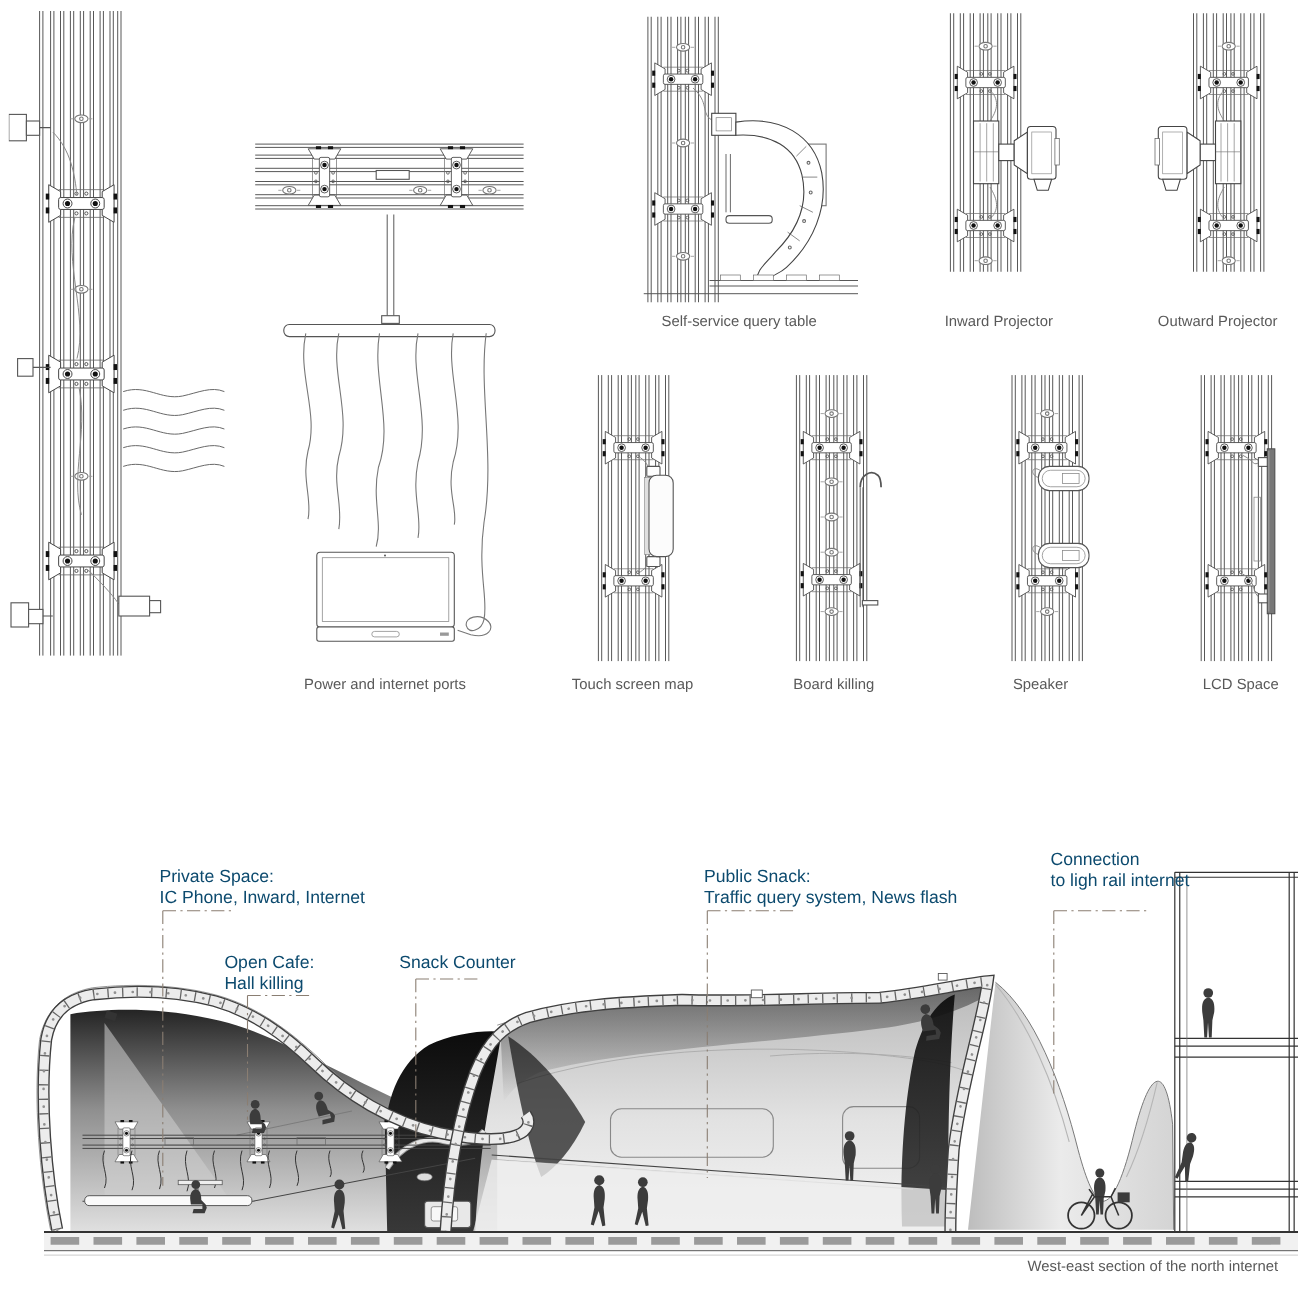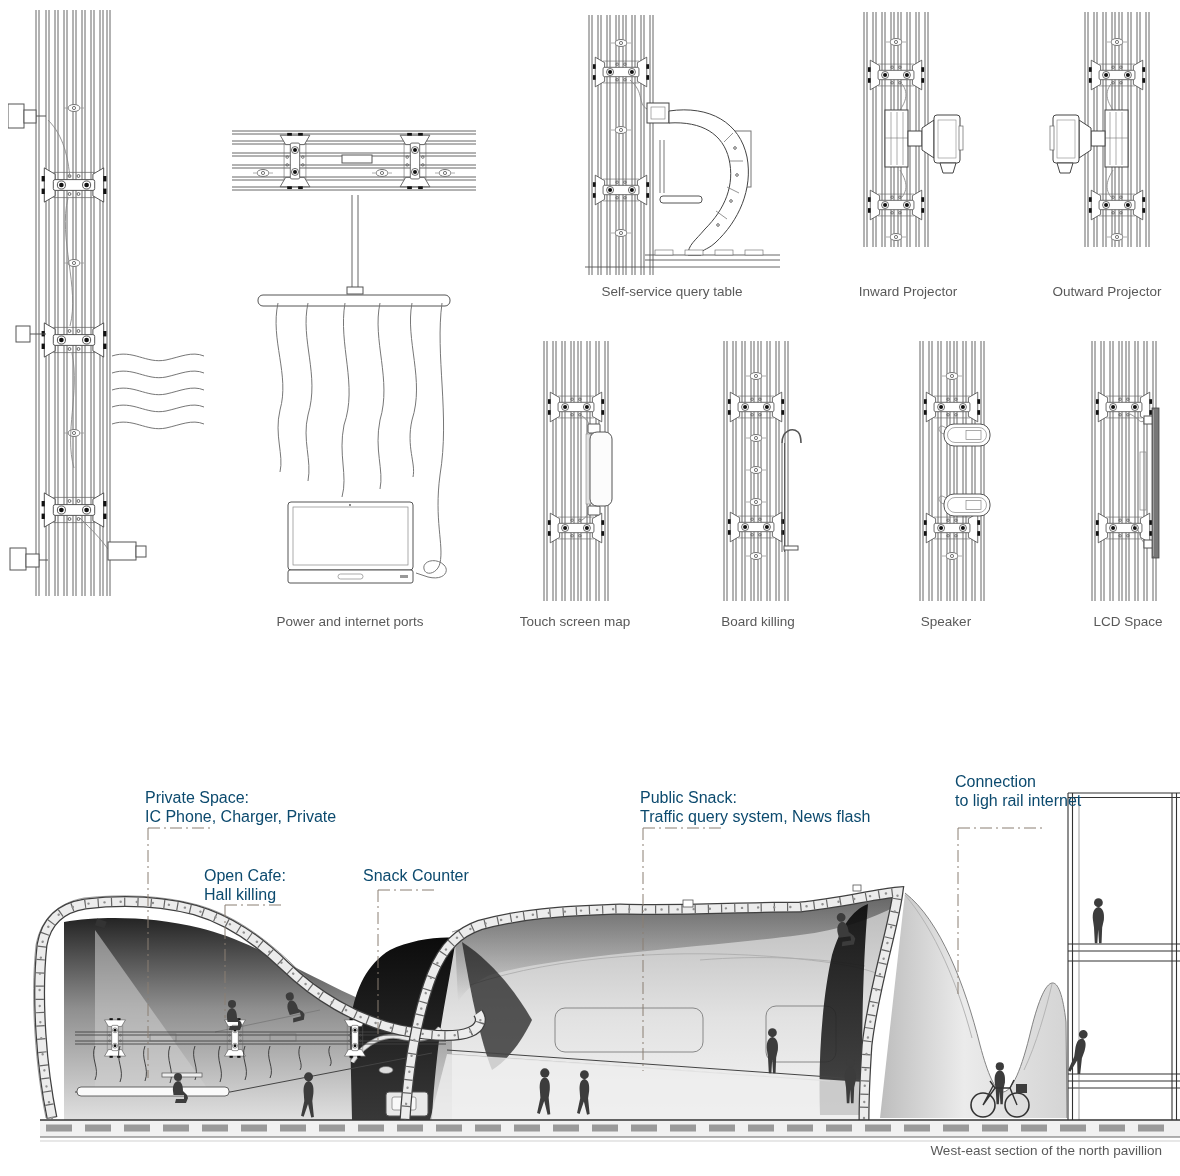--- a/index.html
+++ b/index.html
@@ -361,33 +361,33 @@
 <div class="cap" style="left:1027px;top:283px;width:160px"><span>Outward Projector</span></div>
 
 <div class="cap" style="left:240px;top:613px;width:220px"><span>Power and internet ports</span></div>
 <div class="cap" style="left:495px;top:613px;width:160px"><span>Touch screen map</span></div>
 <div class="cap" style="left:678px;top:613px;width:160px"><span>Board killing</span></div>
 <div class="cap" style="left:866px;top:613px;width:160px"><span>Speaker</span></div>
 <div class="cap" style="left:1048px;top:613px;width:160px"><span>LCD Space</span></div>
 
 <div class="ann" style="left:145px;top:788px">
   <div>Private Space:</div>
-  <div>IC Phone, Charger, Private</div>
+  <div>IC Phone, Inward, Internet</div>
 </div>
 <div class="ann" style="left:204px;top:866px">
   <div>Open Cafe:</div>
   <div>Hall killing</div>
 </div>
 <div class="ann" style="left:363px;top:866px">
   <div>Snack Counter</div>
 </div>
 <div class="ann" style="left:640px;top:788px">
   <div>Public Snack:</div>
   <div>Traffic query system, News flash</div>
 </div>
 <div class="ann" style="left:955px;top:772px">
   <div>Connection</div>
   <div>to ligh rail internet</div>
 </div>
 
-<div class="seccap" style="left:662px;top:1143px;width:500px"><span>West-east section of the north pavillion</span></div>
+<div class="seccap" style="left:662px;top:1143px;width:500px"><span>West-east section of the north internet</span></div>
 
 </div>
 
 </body></html>

